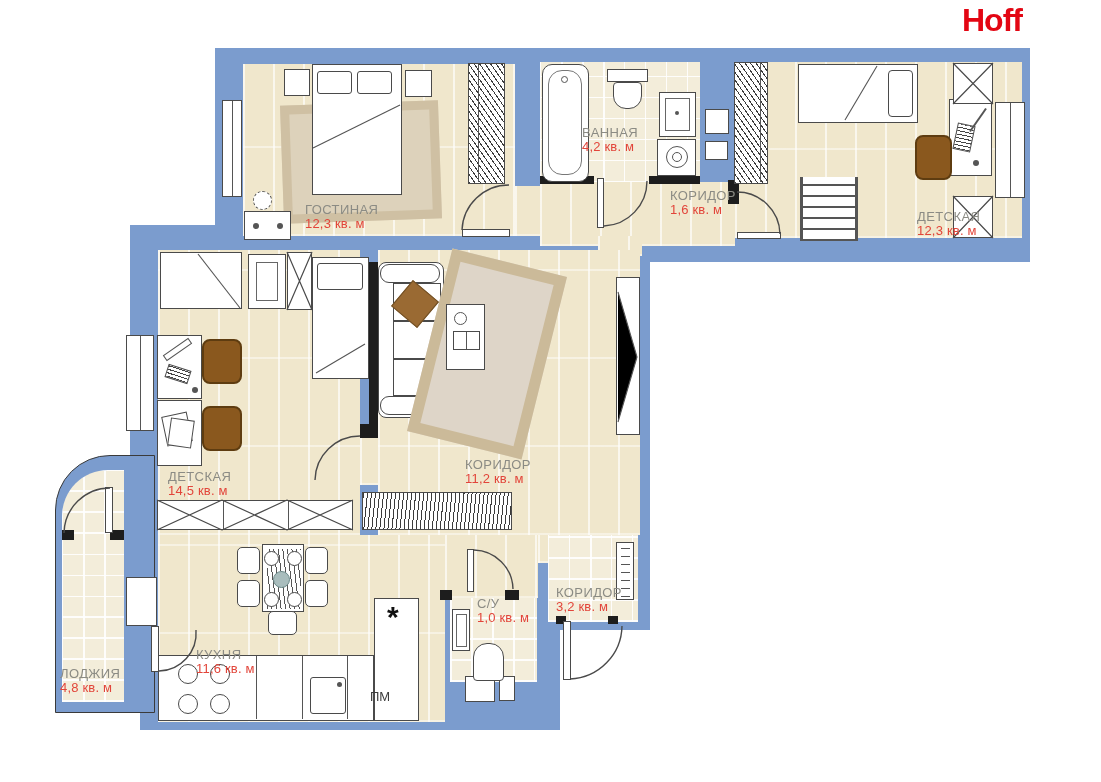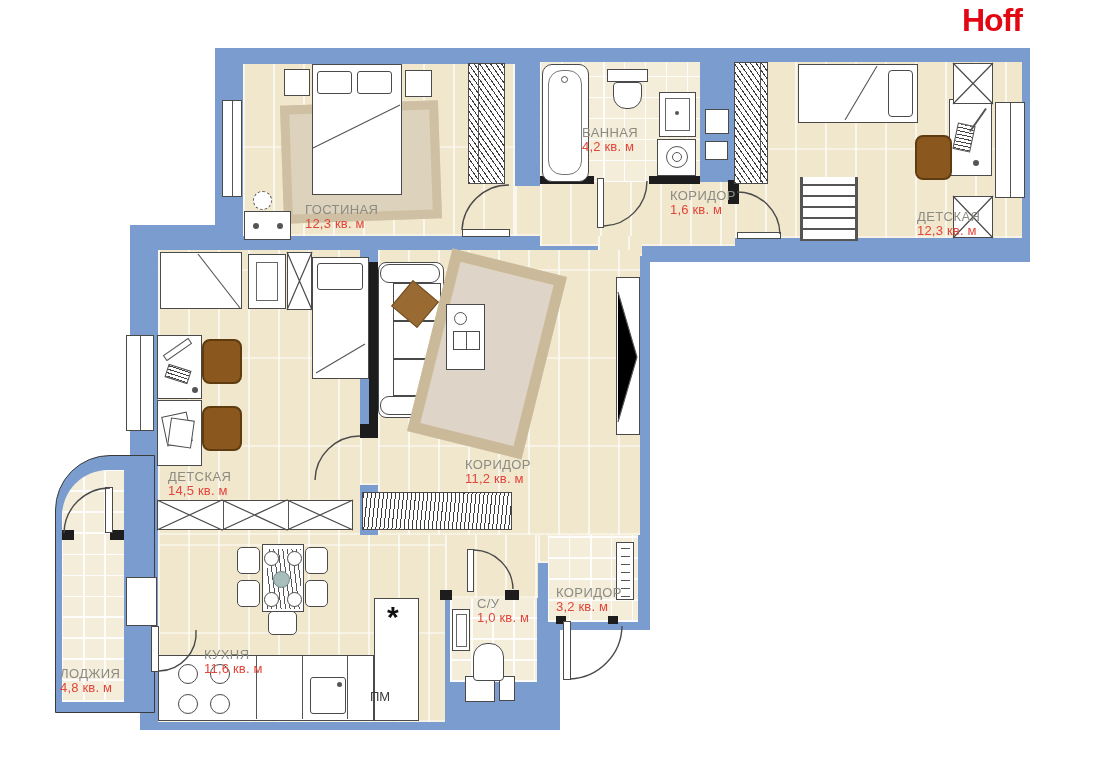--- a/index.html
+++ b/index.html
@@ -280,21 +280,21 @@
     <div class="rarea">11,2 кв. м</div>
     </div>
   <div class="room-label" style="left:477px;top:597px;">
     <div class="rname">С/У</div>
     <div class="rarea">1,0 кв. м</div>
     </div>
   <div class="room-label" style="left:556px;top:586px;">
     <div class="rname">КОРИДОР</div>
     <div class="rarea">3,2 кв. м</div>
     </div>
-  <div class="room-label" style="left:204px;top:648px;">
+  <div class="room-label" style="left:196px;top:648px;">
     <div class="rname">КУХНЯ</div>
     <div class="rarea">11,6 кв. м</div>
     </div>
   <div class="room-label" style="left:60px;top:667px;">
     <div class="rname">ЛОДЖИЯ</div>
     <div class="rarea">4,8 кв. м</div>
     </div>
 
   <div class="pm-label" style="left:370px;top:689px;">ПМ</div>
   <div class="star-label" style="left:387px;top:600px;">*</div>

